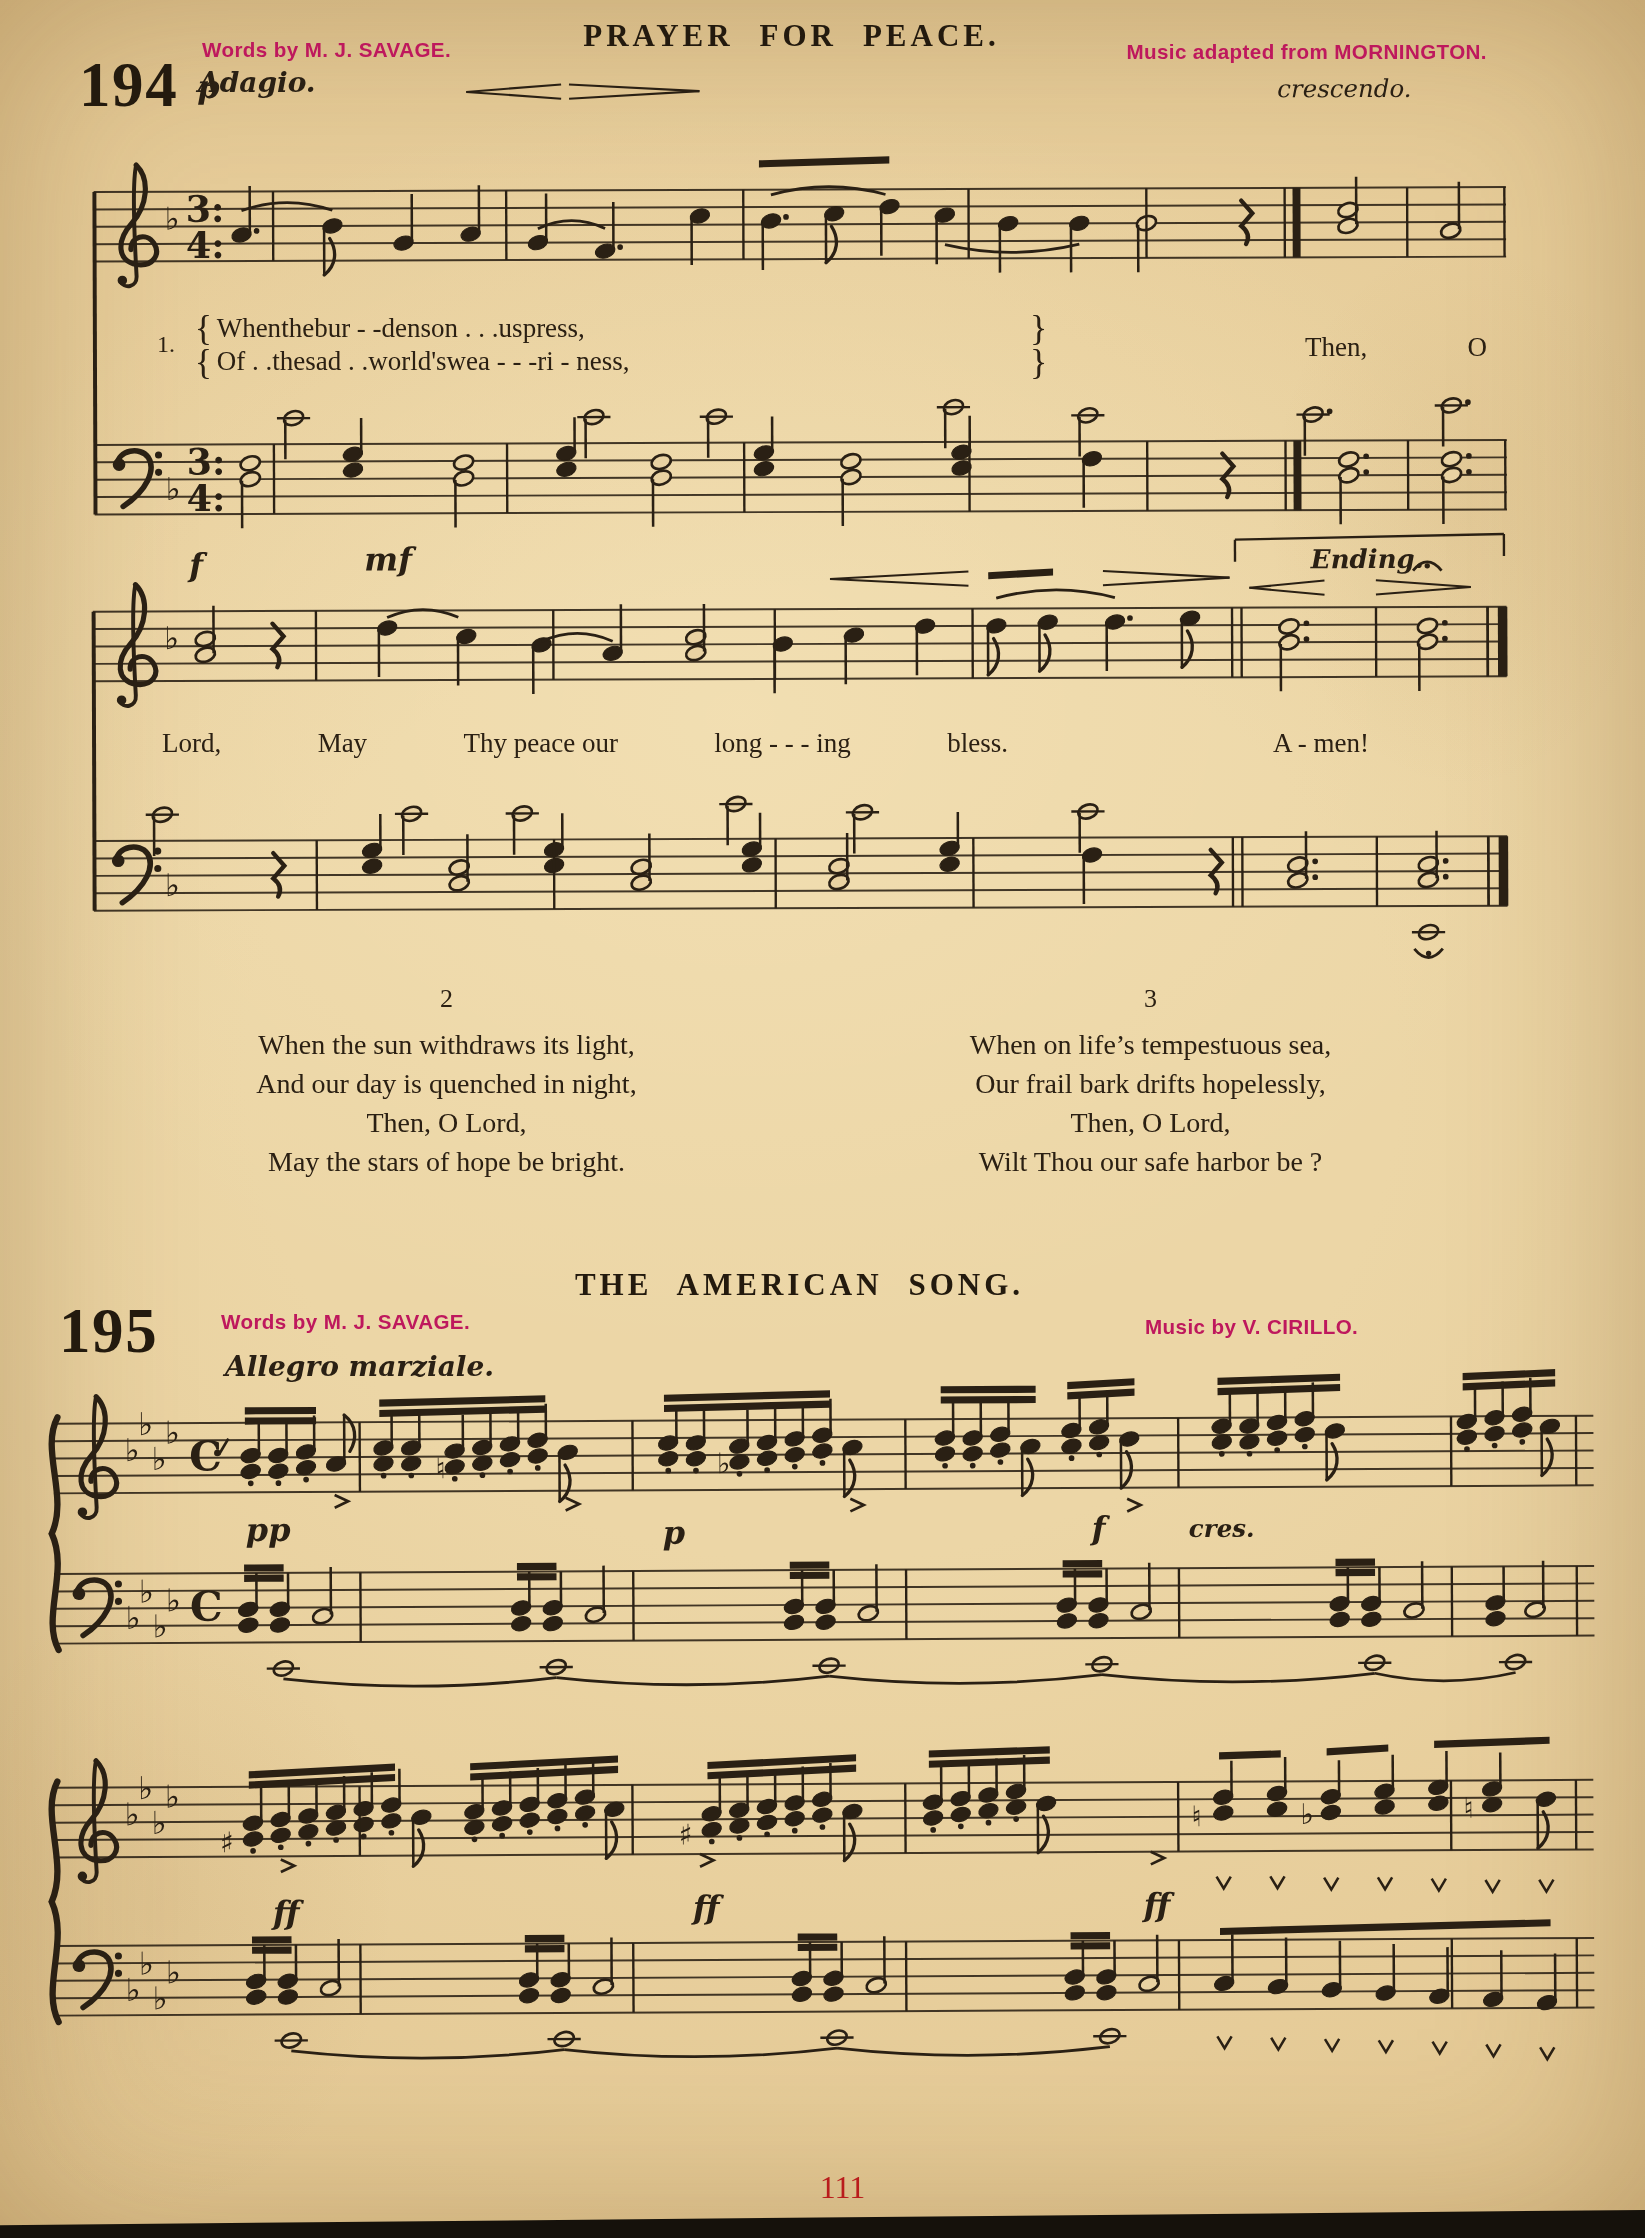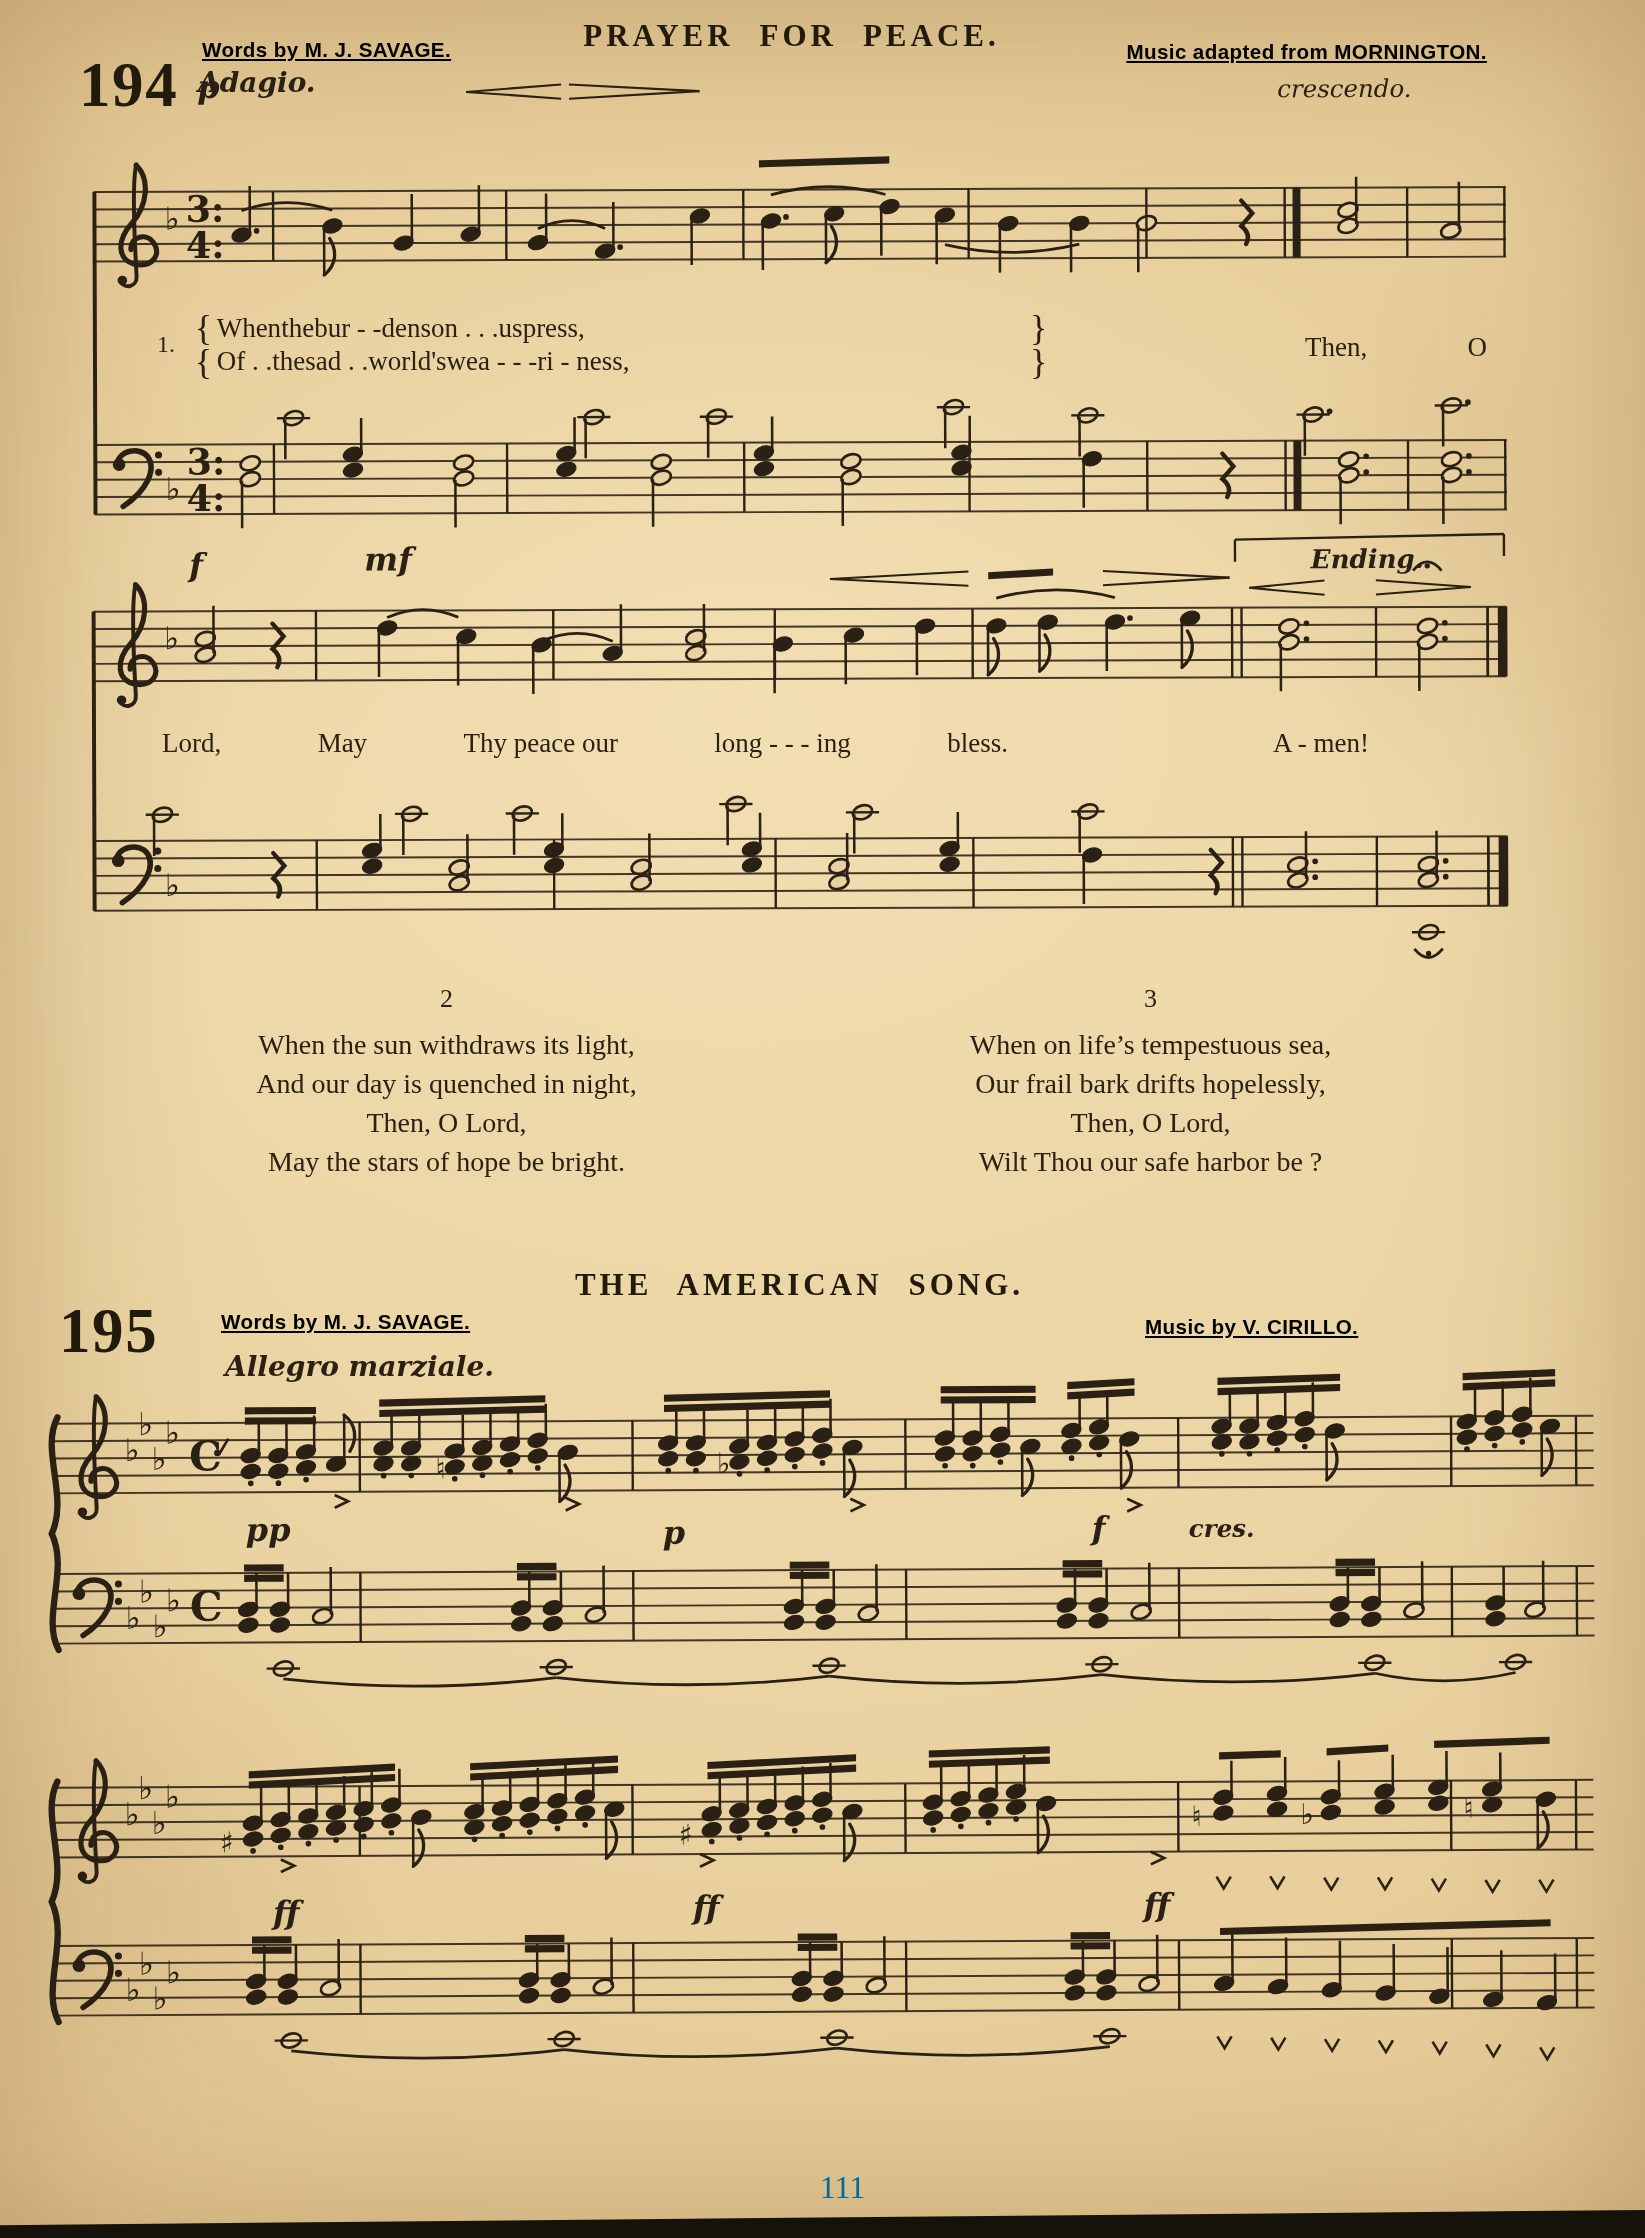--- a/index.html
+++ b/index.html
@@ -16,38 +16,38 @@
   .stain1{position:absolute;left:1266px;top:237px;width:396px;height:554px;border-radius:50%;
     background:radial-gradient(closest-side, rgba(140,95,35,.07), rgba(0,0,0,0));}
   .stain2{position:absolute;left:-79px;top:1582px;width:475px;height:633px;border-radius:50%;
     background:radial-gradient(closest-side, rgba(120,80,30,.08), rgba(0,0,0,0));}
   .bottom-edge{position:absolute;left:0;bottom:0;width:100%;height:33px;background:#15110b;
     clip-path:polygon(0 58%, 100% 12%, 100% 100%, 0 100%);}
 
   .abs{position:absolute;}
   .song-number{font-family:"Liberation Serif",serif;font-weight:bold;font-size:63px;letter-spacing:1.6px;color:#231a0e;margin-top:47px;}
   .song-title{font-family:"Liberation Serif",serif;font-weight:bold;font-size:31px;letter-spacing:4px;word-spacing:14.2px;text-align:center;color:#231a0e;white-space:nowrap;margin-top:12px;}
-  .credit{font-family:"Liberation Sans",sans-serif;font-weight:bold;font-size:20.6px;letter-spacing:0.4px;color:#000000;white-space:nowrap;text-decoration:underline;}
+  .credit{font-family:"Liberation Sans",sans-serif;font-weight:bold;font-size:20.6px;letter-spacing:0.4px;color:#be185d;white-space:nowrap;}
   .tempo{font-family:"DejaVu Serif",serif;font-style:italic;font-weight:bold;font-size:28px;color:#2a2014;white-space:nowrap;}
   .dyn{position:absolute;font-family:"DejaVu Serif",serif;font-style:italic;font-weight:bold;font-size:32px;color:#2a2014;white-space:nowrap;}
   .dynsm{position:absolute;font-family:"DejaVu Serif",serif;font-style:italic;font-weight:normal;font-size:24.5px;color:#2a2014;white-space:nowrap;}
   .ending-label{position:absolute;font-family:"DejaVu Serif",serif;font-style:italic;font-weight:bold;font-size:26px;color:#2a2014;text-align:center;}
 
   .lyr{position:absolute;font-size:27px;color:#2b2013;white-space:nowrap;}
   .lyr-rows{display:flex;flex-direction:column;gap:1.6px;}
   .lyrow{display:flex;align-items:center;}
   .brace-glyph{font-size:36px;line-height:32px;padding:0 4.7px;}
   .lyrow-words{flex:1;display:flex;justify-content:flex-start;}
 
   .verse{position:absolute;width:617px;text-align:center;font-size:28px;line-height:39px;color:#2b2013;}
   .verse .vn{font-size:26px;margin-bottom:7.1px;}
 
   .sys{position:absolute;}
   .sys svg{display:block;overflow:visible;}
-  .pageno{position:absolute;font-size:32px;text-align:center;color:#0369a1;}
+  .pageno{position:absolute;font-size:32px;text-align:center;color:#b91c1c;}
 </style>
 </head>
 <body>
 
 <div class="vignette"></div>
 <div class="stain1"></div>
 <div class="stain2"></div>
 
 <div class="abs song-number" style="left:79px;top:1.6px;">194</div>
 <div class="abs song-title" style="left:463px;top:6.3px;width:657px;">PRAYER FOR PEACE.</div>

